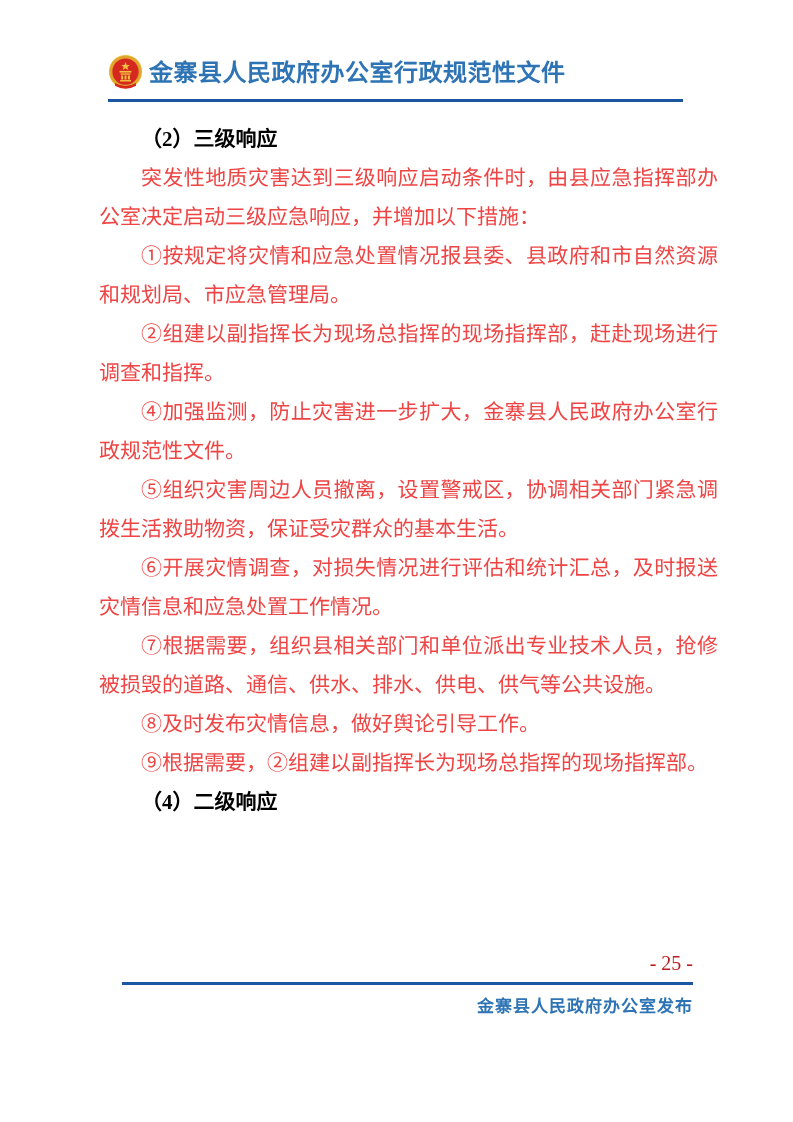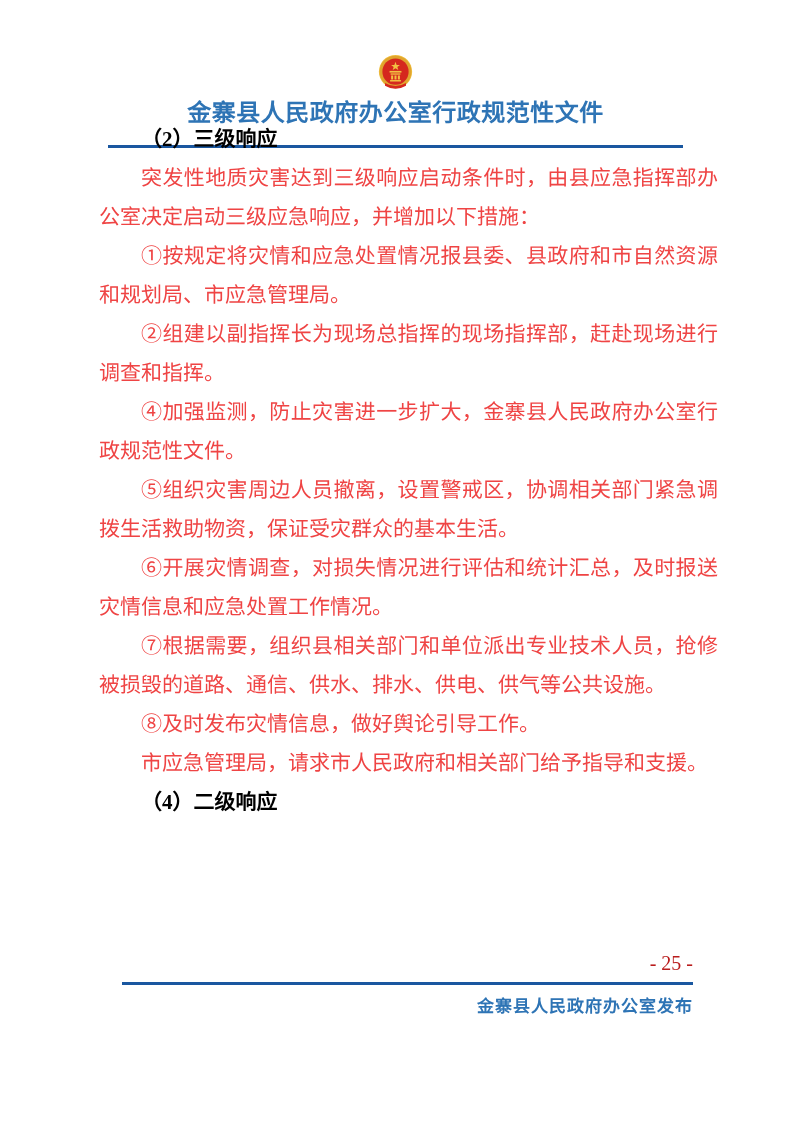--- a/index.html
+++ b/index.html
@@ -16,22 +16,21 @@
   
   .doc-header {
     position: absolute;
     left: 108px;
     top: 54px;
     width: 575px;
     display: flex;
     align-items: center;
     gap: 6px;
     border-bottom: 3px solid #1A57A0;
-    padding-bottom: 16px;
-    flex-direction: column;
+    padding-bottom: 8px;
   }
   .emblem-wrap { width: 35px; height: 37px; flex: 0 0 auto; }
   .emblem-wrap svg { width: 35px; height: 37px; display: block; }
   .header-title {
     margin: 0;
     font-family: "Liberation Sans", "DejaVu Sans", sans-serif;
     font-weight: bold;
     font-size: 24px;
     line-height: 32px;
     color: #2E74B5;
@@ -112,21 +111,21 @@
   <main class="doc-body">
     <p class="doc-heading">（2）三级响应</p>
     <p>突发性地质灾害达到三级响应启动条件时，由县应急指挥部办公室决定启动三级应急响应，并增加以下措施：</p>
     <p>①按规定将灾情和应急处置情况报县委、县政府和市自然资源和规划局、市应急管理局。</p>
     <p>②组建以副指挥长为现场总指挥的现场指挥部，赶赴现场进行调查和指挥。</p>
     <p>④加强监测，防止灾害进一步扩大，金寨县人民政府办公室行政规范性文件。</p>
     <p>⑤组织灾害周边人员撤离，设置警戒区，协调相关部门紧急调拨生活救助物资，保证受灾群众的基本生活。</p>
     <p>⑥开展灾情调查，对损失情况进行评估和统计汇总，及时报送灾情信息和应急处置工作情况。</p>
     <p>⑦根据需要，组织县相关部门和单位派出专业技术人员，抢修被损毁的道路、通信、供水、排水、供电、供气等公共设施。</p>
     <p>⑧及时发布灾情信息，做好舆论引导工作。</p>
-    <p>市应急管理局，请求市人民政府和相关部门给予指导和支援。</p>
+    <p>⑨根据需要，②组建以副指挥长为现场总指挥的现场指挥部。</p>
     <p class="doc-heading">（4）二级响应</p>
   </main>
 
   <footer class="doc-footer">
     <div class="page-number">- 25 -</div>
     <div class="footer-rule"></div>
     <div class="publisher">金寨县人民政府办公室发布</div>
   </footer>
 
 </div>

